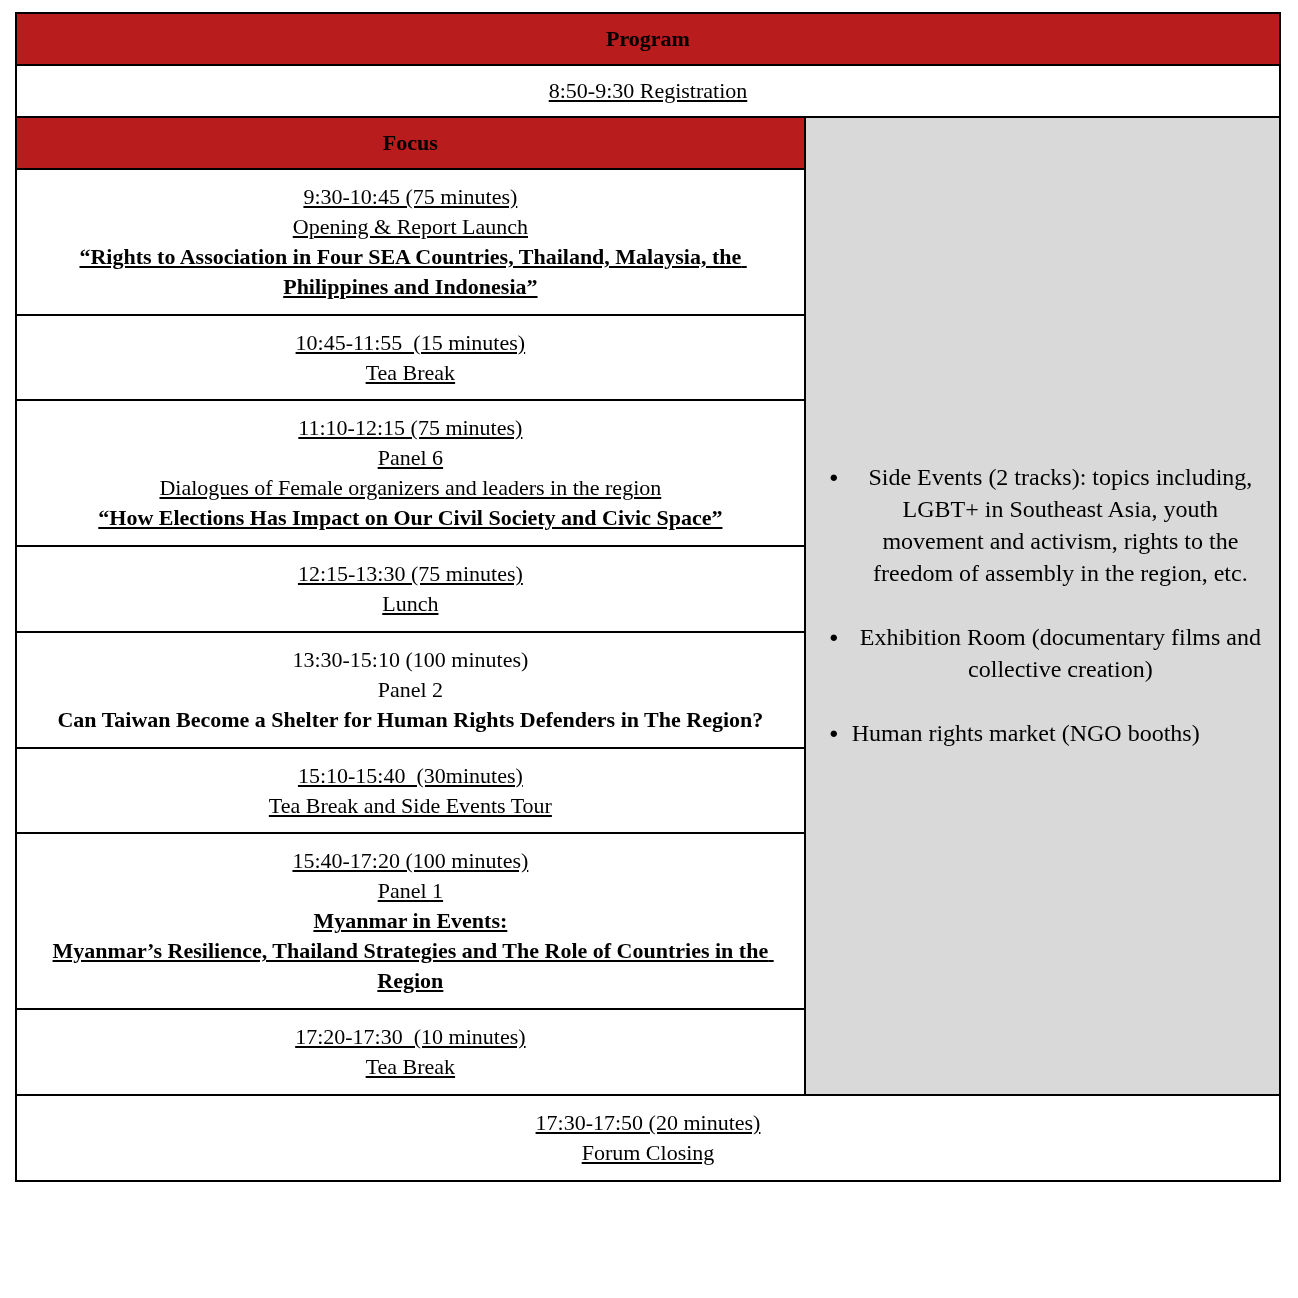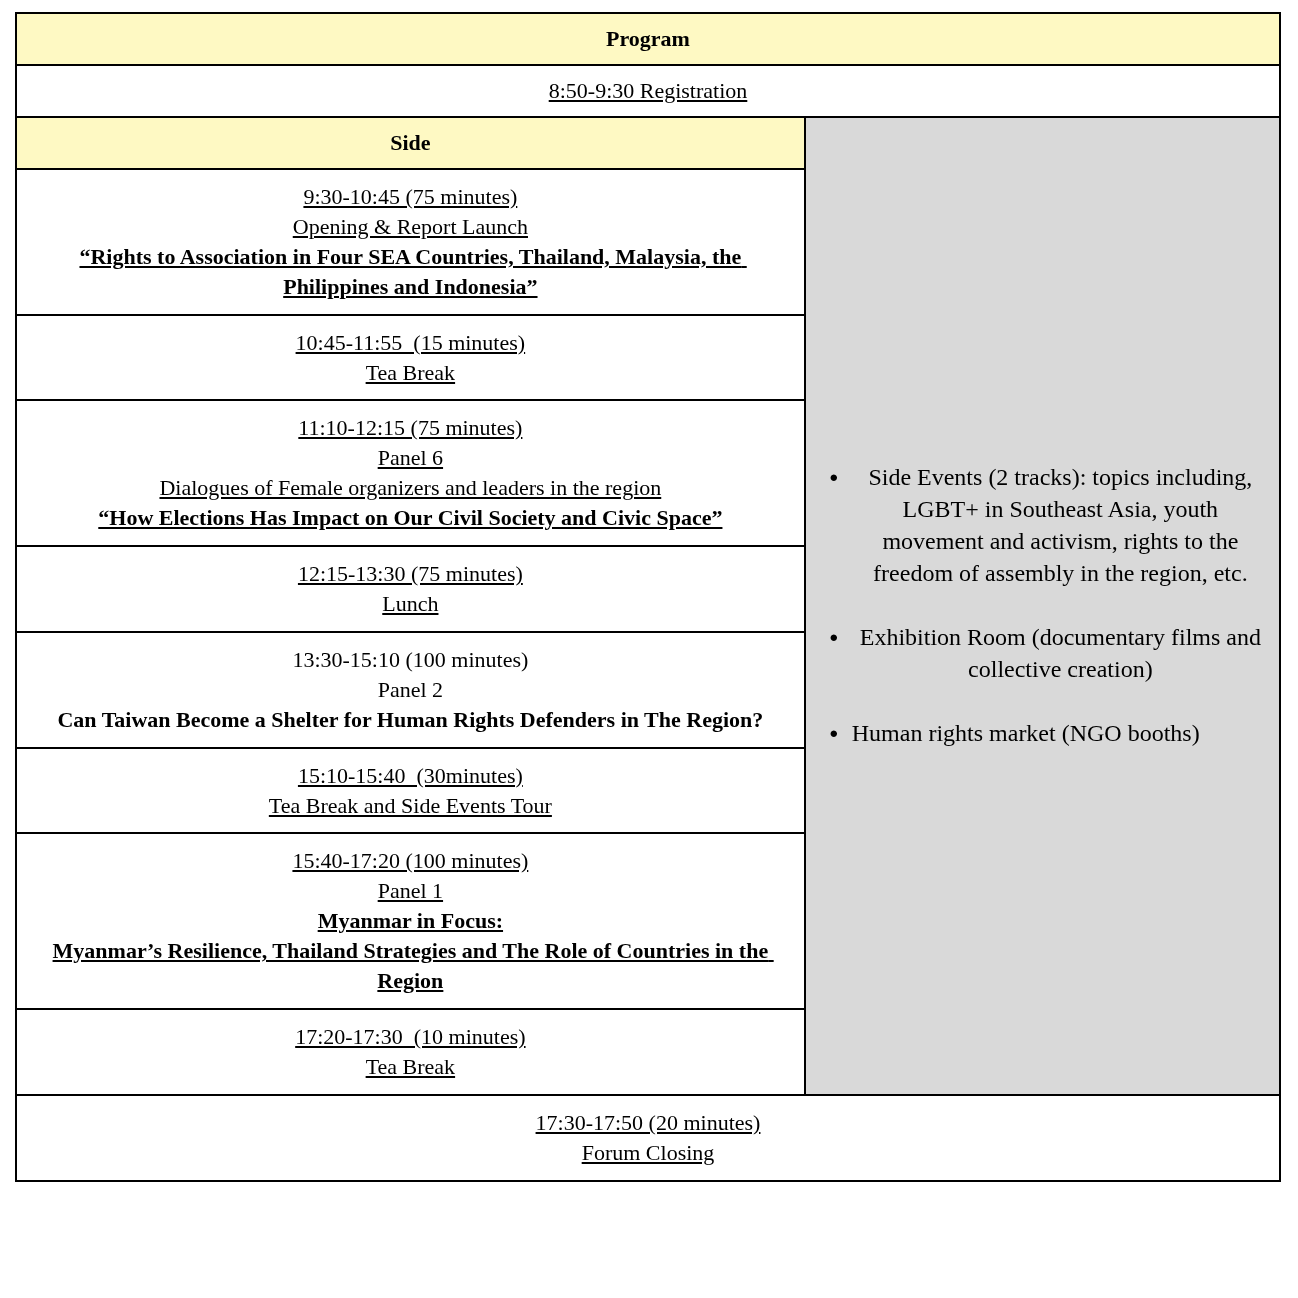--- a/index.html
+++ b/index.html
@@ -23,21 +23,21 @@
   table.program td {
     border: 2px solid #000000;
     text-align: center;
     vertical-align: middle;
     padding: 12px 10px;
     font-size: 22px;
   }
   col.left-col  { width: 62.4%; }
   col.right-col { width: 37.6%; }
 
-  td.green { background: #fef9c3; font-family: Liberation Serif, serif; }
+  td.green { background: #b91c1c; font-family: Liberation Serif, serif; }
   td.gray  { background: #d9d9d9; }
 
   td.program-title {
     font-size: 28px;
     font-weight: bold;
     padding: 12px 10px;
   }
   td.forum-title {
     font-size: 23px;
     font-weight: bold;
@@ -90,21 +90,21 @@
     <tbody>
         <tr>
       <td colspan="2" class="green program-title">Program</td>
     </tr>
 
     <tr>
       <td colspan="2" class="slot">8:50-9:30 Registration</td>
     </tr>
 
     <tr>
-      <td class="green forum-title">Side</td>
+      <td class="green forum-title">Focus</td>
       <td class="gray side-cell" rowspan="9">
         <ul class="side-list">
           <li>
             <span class="bullet">●</span>
             <span class="bullet-text">Side Events (2 tracks): topics including, LGBT+ in Southeast Asia, youth movement and activism, rights to the freedom of assembly in the region, etc.</span>
           </li>
           <li>
             <span class="bullet">●</span>
             <span class="bullet-text">Exhibition Room (documentary films and collective creation)</span>
           </li>
@@ -159,21 +159,21 @@
       <td class="slot">
         <div class="line">15:10-15:40  (30minutes)</div>
         <div class="line">Tea Break and Side Events Tour</div>
       </td>
     </tr>
 
     <tr>
       <td class="slot">
         <div class="line">15:40-17:20 (100 minutes)</div>
         <div class="line">Panel 1</div>
-        <div class="line bold">Myanmar in Focus:</div>
+        <div class="line bold">Myanmar in Events:</div>
         <div class="line bold">Myanmar’s Resilience, Thailand Strategies and The Role of Countries in the Region</div>
       </td>
     </tr>
 
     <tr>
       <td class="slot">
         <div class="line">17:20-17:30  (10 minutes)</div>
         <div class="line">Tea Break</div>
       </td>
     </tr>

